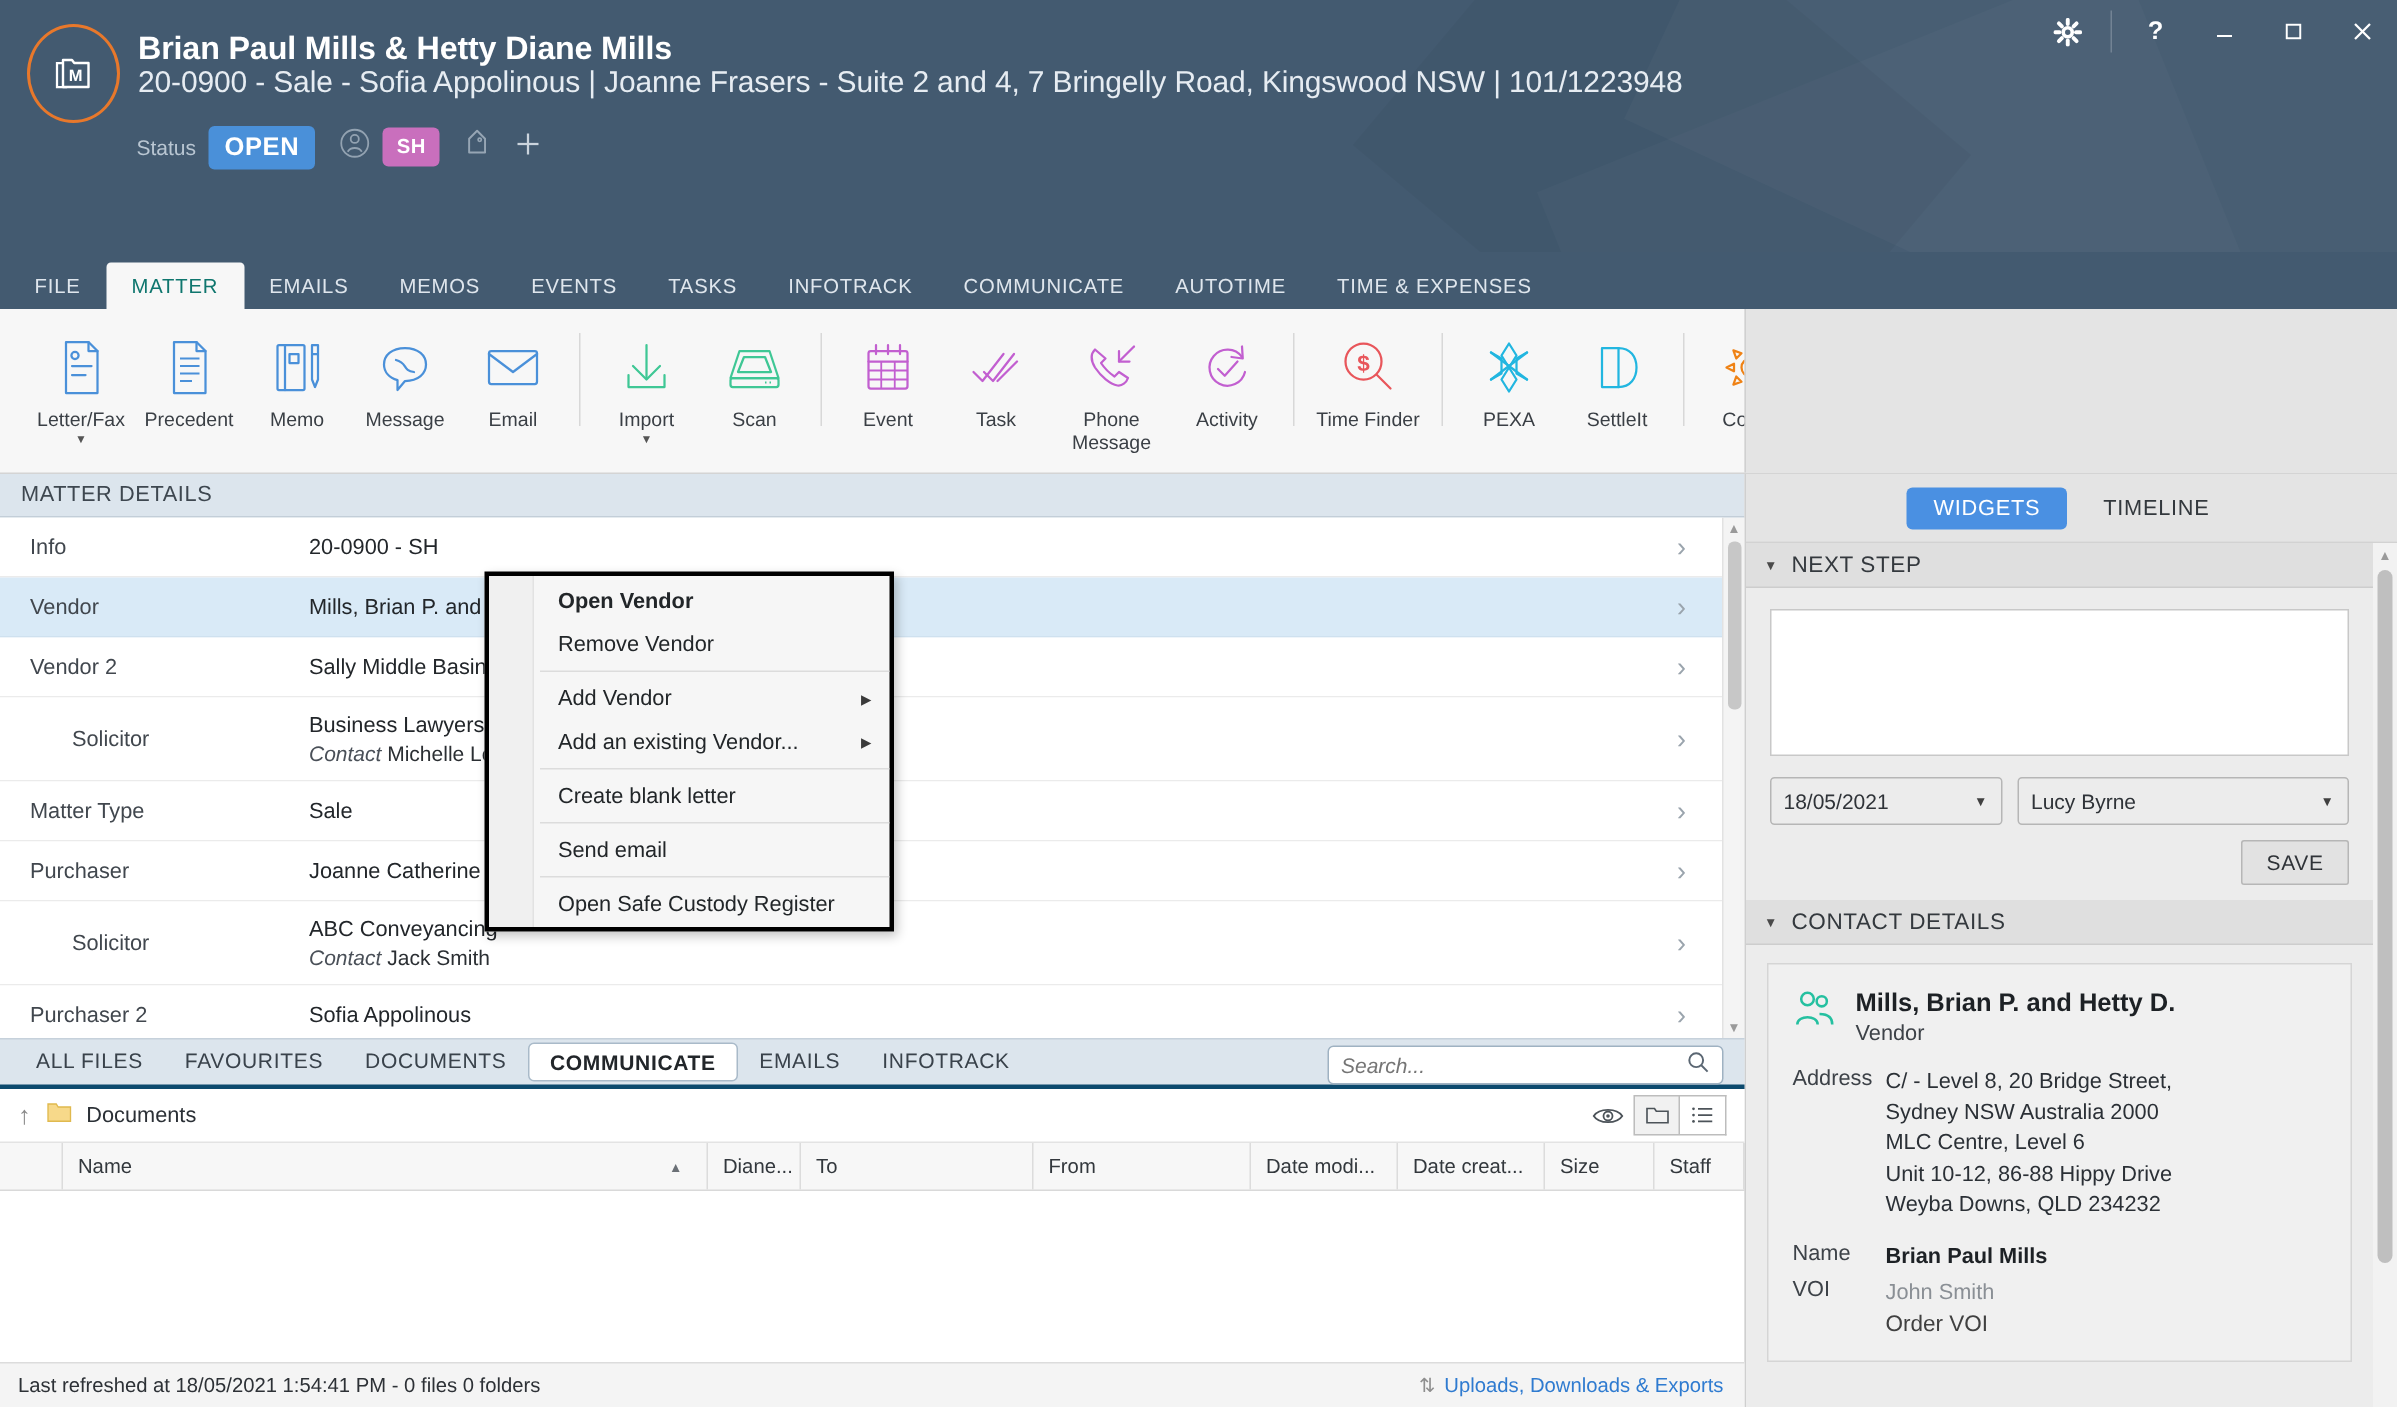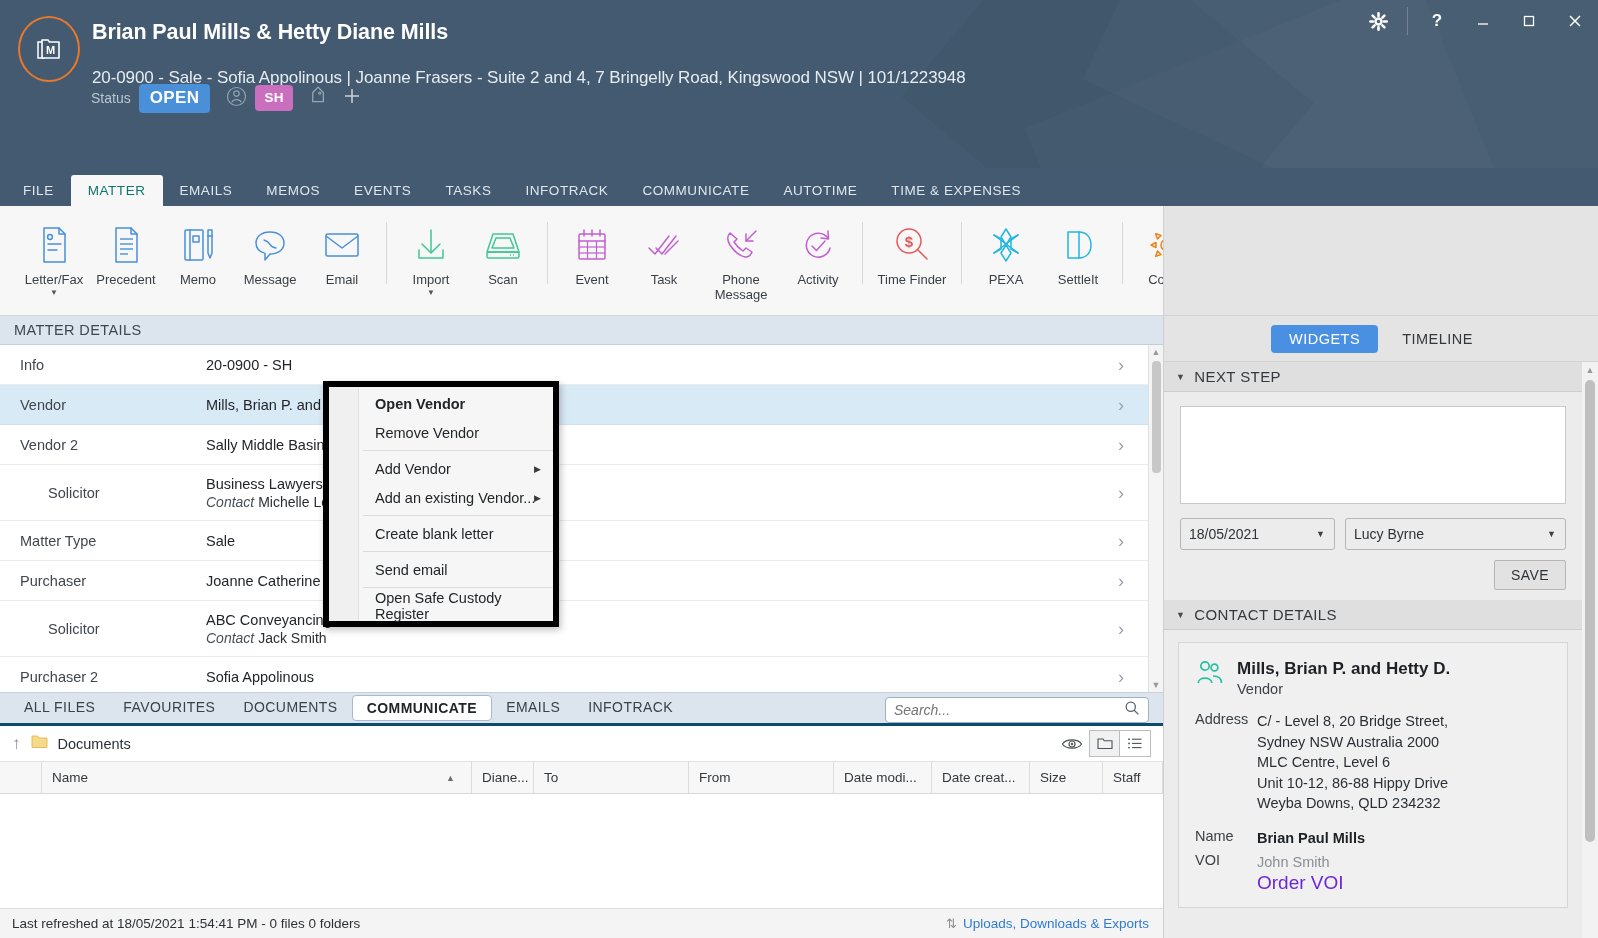--- a/index.html
+++ b/index.html
@@ -28,22 +28,22 @@
   .logo-wrap { position: absolute; left: 18px; top: 16px; width: 64px; height: 66px; }
   .logo-ring {
     width: 62px; height: 66px; border: 2.4px solid #e8782b;
     border-radius: 50%; display:flex; align-items:center; justify-content:center;
   }
   .title-main {
     position: absolute; left: 92px; top: 20px;
     font-size: 21.5px; font-weight: bold; color: #ffffff; letter-spacing: -0.1px;
   }
   .title-sub {
-    position: absolute; left: 92px; top: 68px;
-    font-size: 17px; color: #e6ecf2; font-weight: 400; letter-spacing: -0.1px;
+    position: absolute; left: 92px; top: 44px;
+    font-size: 20px; color: #e6ecf2; font-weight: 400; letter-spacing: -0.1px;
   }
   .status-row {
     position: absolute; left: 91px; top: 85px;
     display: flex; align-items: center; gap: 8px; height: 26px;
   }
   .status-label { font-size: 14px; color: #b9c6d2; }
   .status-badge {
     background: #4a90d9; color: #fff; font-size: 17px; font-weight: bold;
     padding: 4px 11px 5px; border-radius: 4px; letter-spacing: 0.4px;
   }
@@ -247,26 +247,26 @@
   .contact-card {
     border: 1px solid #d5d5d5; background: #f0f0f0; padding: 16px 16px 14px;
   }
   .cc-head { display: flex; align-items: flex-start; gap: 12px; }
   .cc-name { font-size: 17px; font-weight: bold; color: #1d2125; }
   .cc-role { font-size: 14.5px; color: #3d4248; margin-top: 2px; }
   .cc-kv { display: flex; margin-top: 14px; }
   .cc-kv .kk { width: 62px; flex: 0 0 62px; font-size: 14.5px; color: #3d4248; }
   .cc-kv .vv { flex: 1; font-size: 14.5px; color: #2b3036; line-height: 20.5px; }
   .cc-kv .vv.bold { font-weight: bold; color: #1d2125; }
-  .cc-link { color: #6d28d9; font-size: 19px; }
+  .cc-link { color: #404040; font-size: 15px; }
 
   
   .ctxmenu {
-    position: absolute; left: 323px; top: 381px; width: 236px;
-    background: #f6f6f6; border: 6px solid #000000;
+    position: absolute; left: 323px; top: 381px; width: 273px;
+    background: #f6f6f6; border: 3px solid #000000;
     box-shadow: 2px 3px 7px rgba(0,0,0,0.24); z-index: 50;
     padding: 2px 0 1px;
   }
   .ctxmenu .gutter { position: absolute; left: 0; top: 0; bottom: 0; width: 30px; background: #f0f0f0; border-right: 1px solid #e2e2e2; }
   .ctxitem {
     position: relative; height: 29px; display: flex; align-items: center;
     padding-left: 46px; font-size: 14.5px; color: #222629; background: transparent;
   }
   .ctxitem.bold { font-weight: bold; }
   .ctxitem .arrow { position: absolute; right: 12px; font-size: 9px; color: #3a3a3a; }

